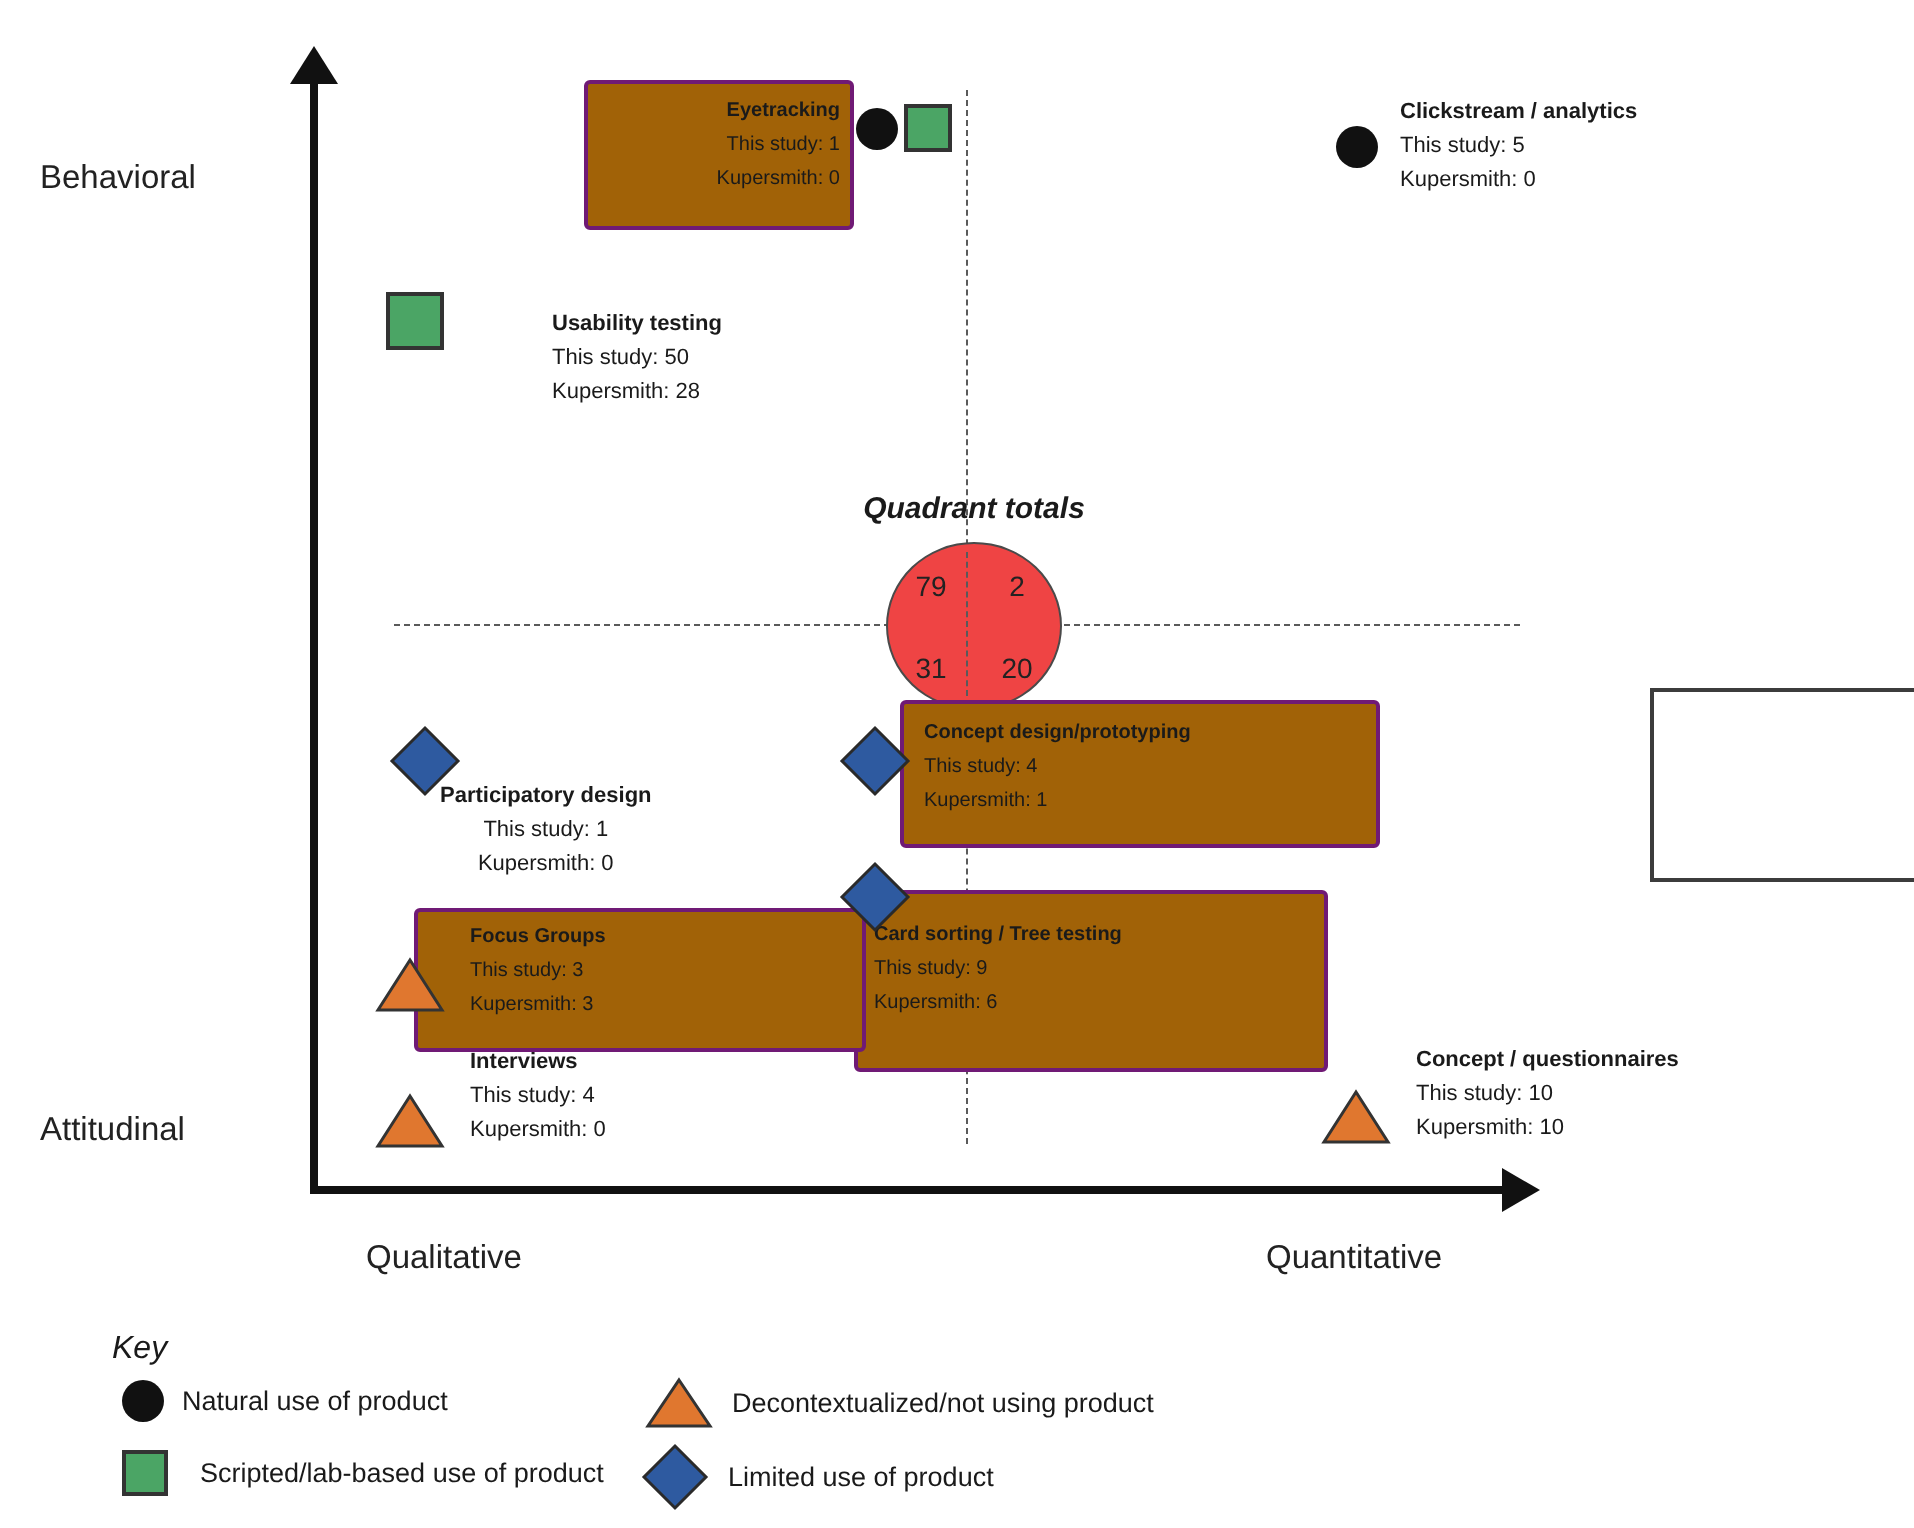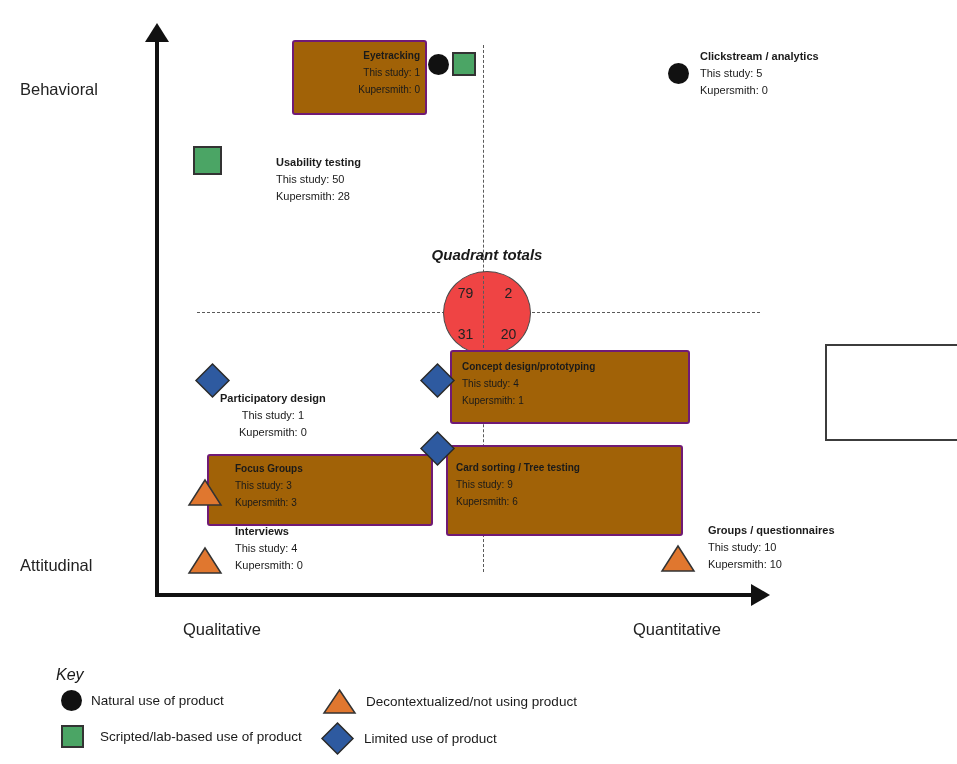--- a/index.html
+++ b/index.html
@@ -30,21 +30,21 @@
     border:1.5px solid #4a4a4a;border-radius:50%;z-index:2;
     display:grid;grid-template-columns:1fr 1fr;grid-template-rows:1fr 1fr;}
   .qt-num{display:flex;align-items:center;justify-content:center;font-size:14px;color:#222;}
   
   .card{position:absolute;background:#a16207;border:2px solid #701a75;border-radius:3px;z-index:4;
     font-size:10px;line-height:17px;}
   .tblock{position:absolute;z-index:4;font-size:11px;line-height:17px;}
   .t{font-weight:bold;}
   .card-eyetracking{left:292px;top:40px;width:121px;height:61px;padding:5px;text-align:right;}
   .card-concept{left:450px;top:350px;width:216px;height:58px;padding:6px 10px;}
-  .card-cardsorting{left:446px;top:445px;width:217px;height:63px;padding:12px 8px;}
+  .card-cardsorting{left:427px;top:445px;width:217px;height:63px;padding:12px 8px;}
   .card-focus{left:207px;top:454px;width:196px;height:60px;padding:4px 0 4px 26px;}
   .tb-clickstream{left:700px;top:48px;}
   .tb-usability{left:238px;top:154px;margin-left:38px;}
   .tb-participatory{left:220px;top:390px;text-align:center;}
   .tb-interviews{left:235px;top:523px;}
   .tb-surveys{left:708px;top:522px;}
   
   .marker{position:absolute;z-index:5;}
   .m-circle{width:21px;height:21px;border-radius:50%;background:#111;}
   .m-square{background:#4BA565;border:2px solid #333;}
@@ -165,21 +165,21 @@
   <div class="tblock tb-interviews">
     <div class="t">Interviews</div>
     <div>This study: 4</div>
     <div>Kupersmith: 0</div>
   </div>
 
   <svg class="marker mk-surveys" width="36" height="31">
     <polygon class="triangle-fill" points="18,3 34,28 2,28"></polygon>
   </svg>
   <div class="tblock tb-surveys">
-    <div class="t">Groups / questionnaires</div>
+    <div class="t">Concept / questionnaires</div>
     <div>This study: 10</div>
     <div>Kupersmith: 10</div>
   </div>
 
   <div class="empty-box"></div>
 
   <div class="key-title">Key</div>
 
   <div class="key-item ki-1">
     <span class="key-circle"></span>

